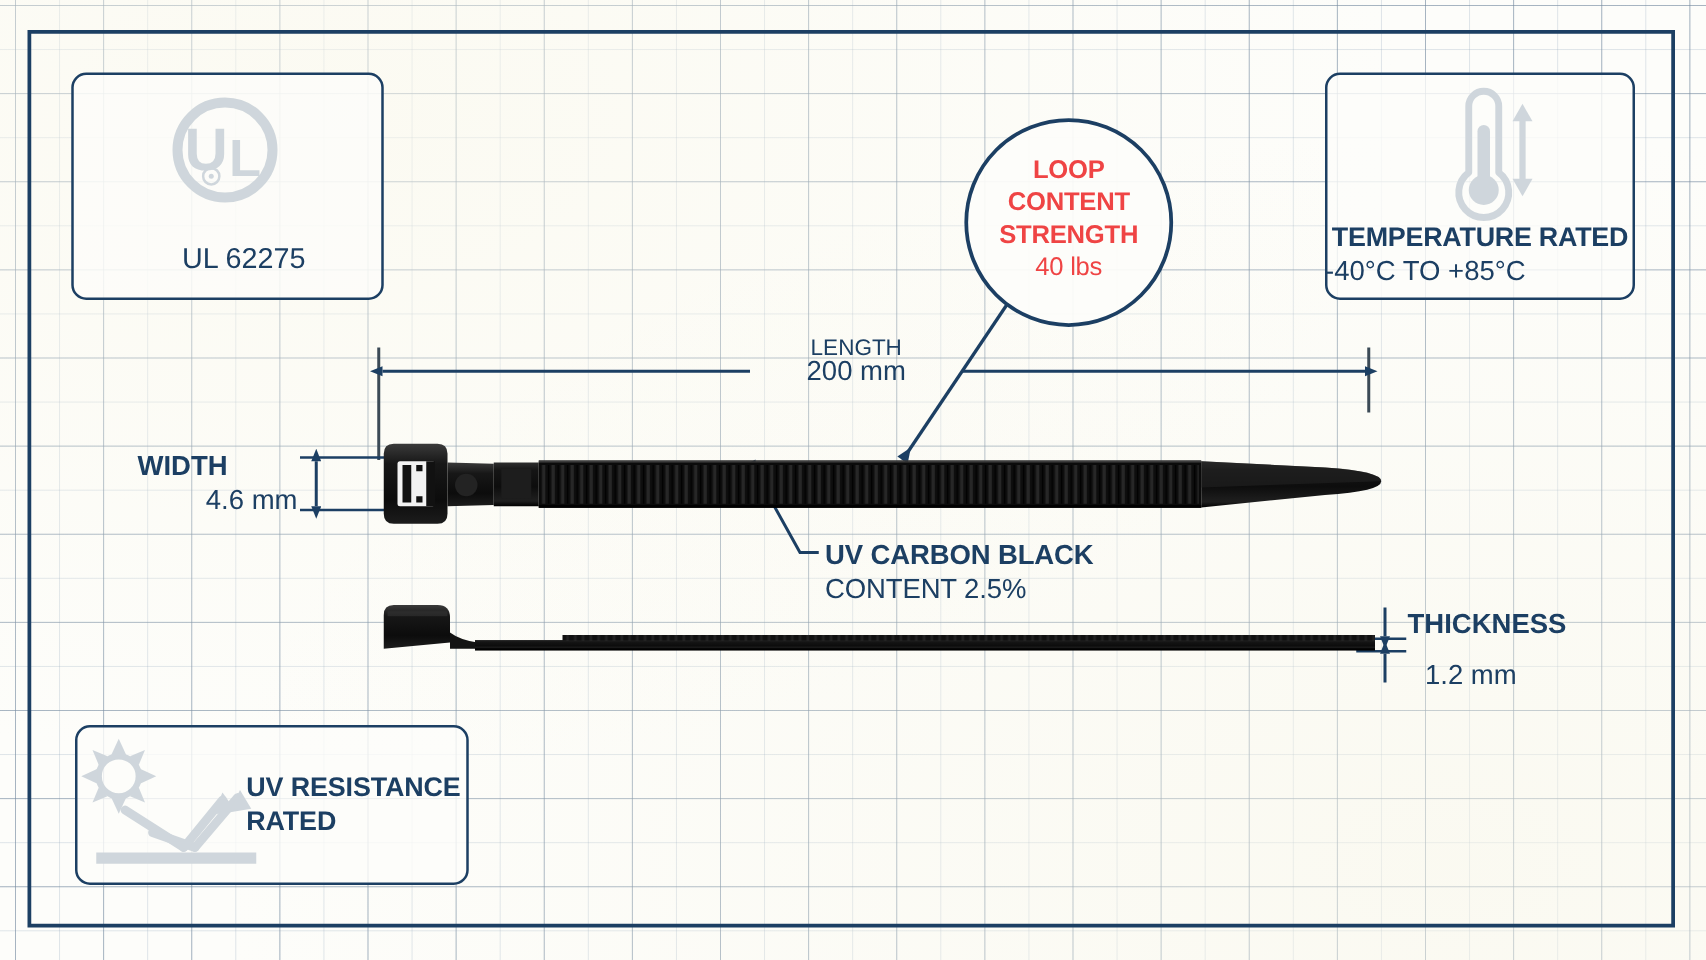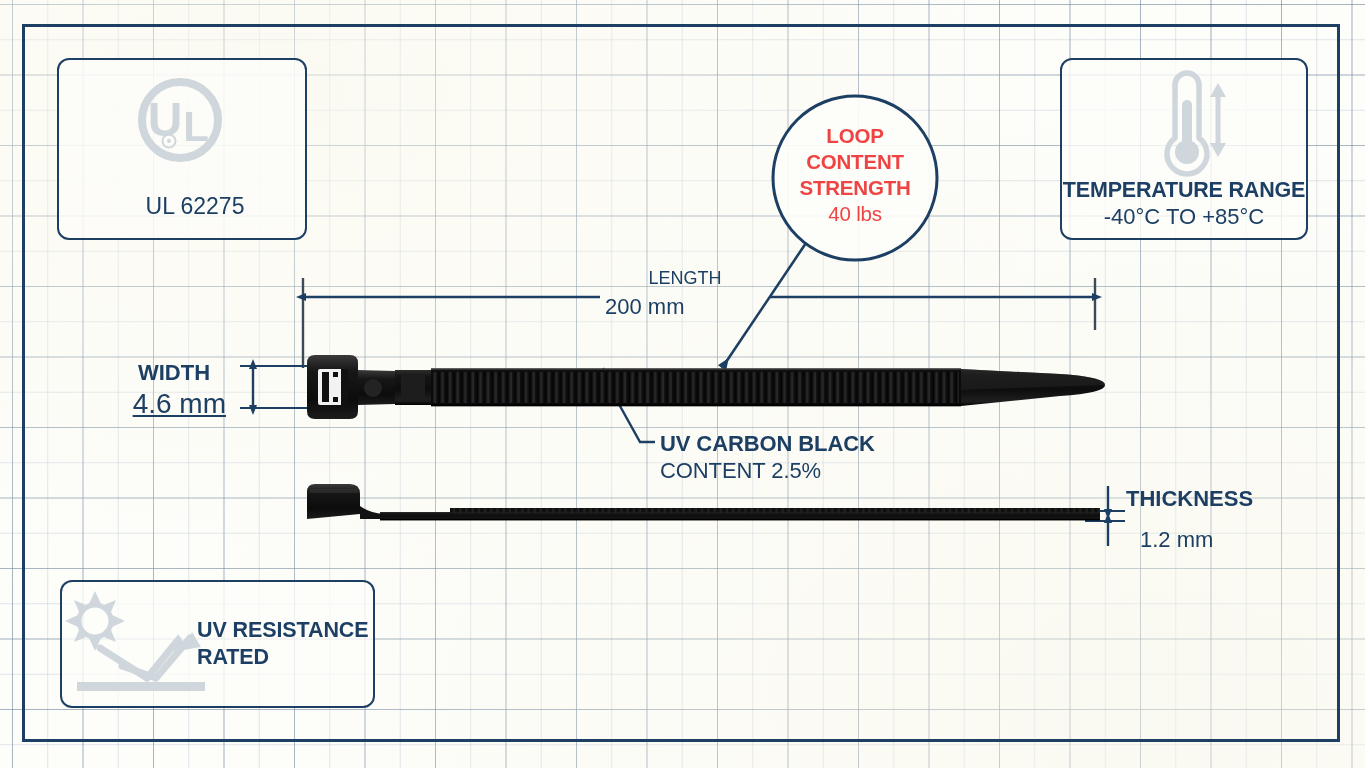--- a/index.html
+++ b/index.html
@@ -88,21 +88,20 @@
   }
   #temp-title {
     left: 1060px; top: 178px; width: 248px;
     text-align: center;
     font-size: 21.5px;
     font-weight: bold;
     letter-spacing: -0.2px;
   }
   #temp-range {
     left: 1060px; top: 205px; width: 248px;
-    text-align: center;
     font-size: 22px;
   }
   #uv-line1 {
     left: 197px; top: 618px;
     font-size: 21.5px;
     font-weight: bold;
     letter-spacing: -0.1px;
   }
   #uv-line2 {
     left: 197px; top: 645px;
@@ -111,34 +110,34 @@
     letter-spacing: -0.1px;
   }
 
   #length-title {
     left: 605px; top: 268px; width: 160px;
     text-align: center;
     font-size: 18px;
     font-weight: normal;
   }
   #length-value {
-    left: 605px; top: 295px; width: 160px;
+    left: 605px; top: 285px; width: 160px;
+    text-align: center;
     font-size: 22px;
   }
   #width-title {
     left: 110px; top: 361px; width: 128px;
-    text-align: center;
+    text-align: left;
     font-size: 22px;
     font-weight: bold;
   }
   #width-value {
-    left: 98px; top: 388px; width: 128px;
+    left: 110px; top: 388px; width: 128px;
     text-align: right;
-    font-size: 28px;
-    text-decoration: underline;
+    font-size: 22px;
   }
   #thick-title {
     left: 1126px; top: 487px;
     font-size: 22px;
     font-weight: bold;
   }
   #thick-value {
     left: 1140px; top: 528px;
     font-size: 22px;
   }
@@ -339,21 +338,21 @@
       <rect x="380" y="518.5" width="720" height="2" fill="#000" opacity="0.9"></rect>
     </g>
   </svg>
 
   <div class="badge" id="badge-ul"></div>
   <div class="badge" id="badge-temp"></div>
   <div class="badge" id="badge-uv"></div>
 
   <div class="lbl" id="ul-code">UL 62275</div>
 
-  <div class="lbl" id="temp-title">TEMPERATURE RANGE</div>
+  <div class="lbl" id="temp-title">TEMPERATURE RATED</div>
   <div class="lbl" id="temp-range">-40°C TO +85°C</div>
 
   <div class="lbl" id="uv-line1">UV RESISTANCE</div>
   <div class="lbl" id="uv-line2">RATED</div>
 
   <div class="circ-txt" id="ct1">LOOP</div>
   <div class="circ-txt" id="ct2">CONTENT</div>
   <div class="circ-txt" id="ct3">STRENGTH</div>
   <div class="circ-txt" id="ct4">40 lbs</div>
 

